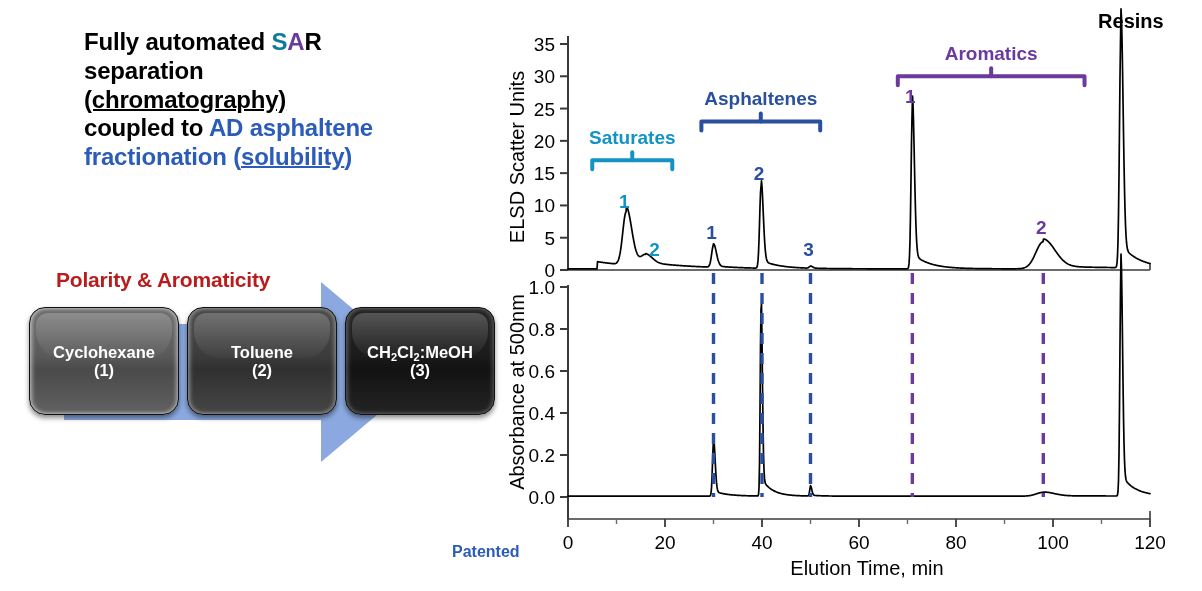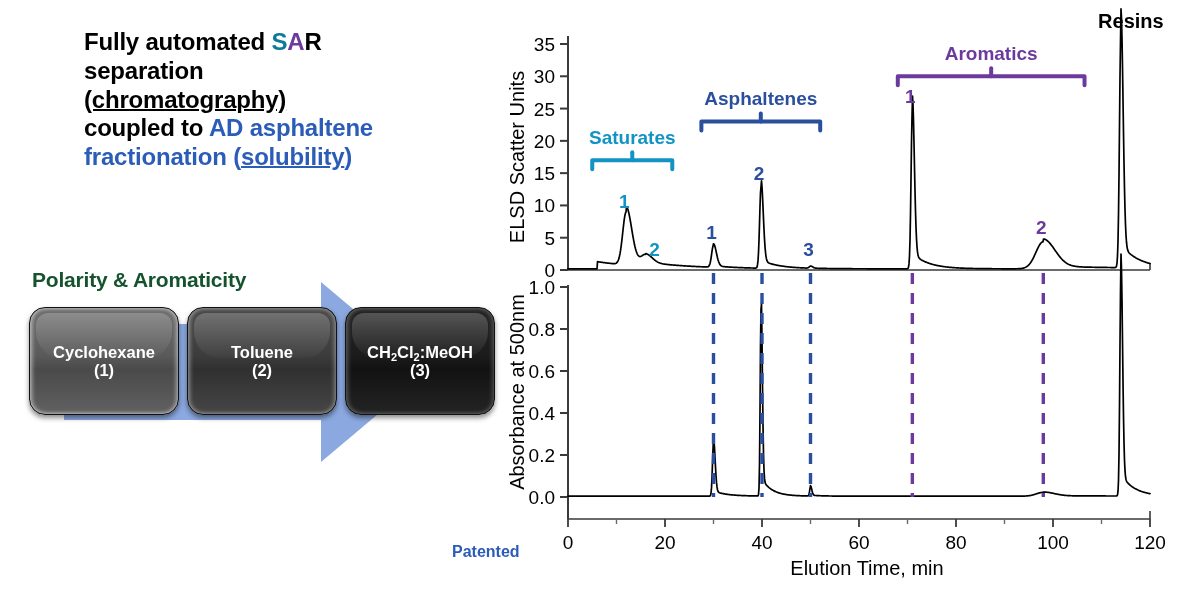--- a/index.html
+++ b/index.html
@@ -45,25 +45,25 @@
     position: absolute;
     left: 8px;
     top: 282px;
     width: 460px;
     height: 250px;
   }
   .arrow-svg { position: absolute; left: 0; top: 0; }
 
   .polarity-label {
     position: absolute;
-    left: 32px;
+    left: 56px;
     top: 268px;
     font-size: 21px;
     font-weight: bold;
-    color: #14532d;
+    color: #b91c1c;
     letter-spacing: -0.2px;
     white-space: nowrap;
   }
 
   .solvent-row {
     position: absolute;
     left: 22px;
     top: 307px;
     display: flex;
     gap: 8px;

